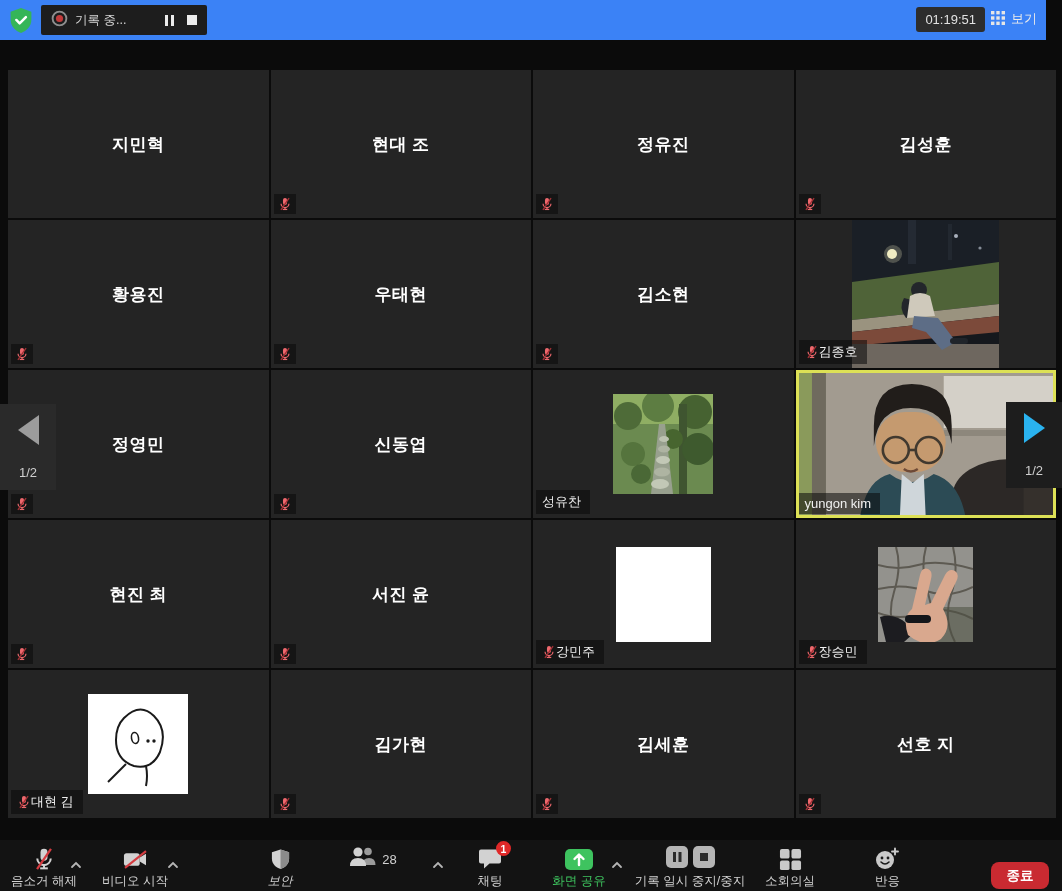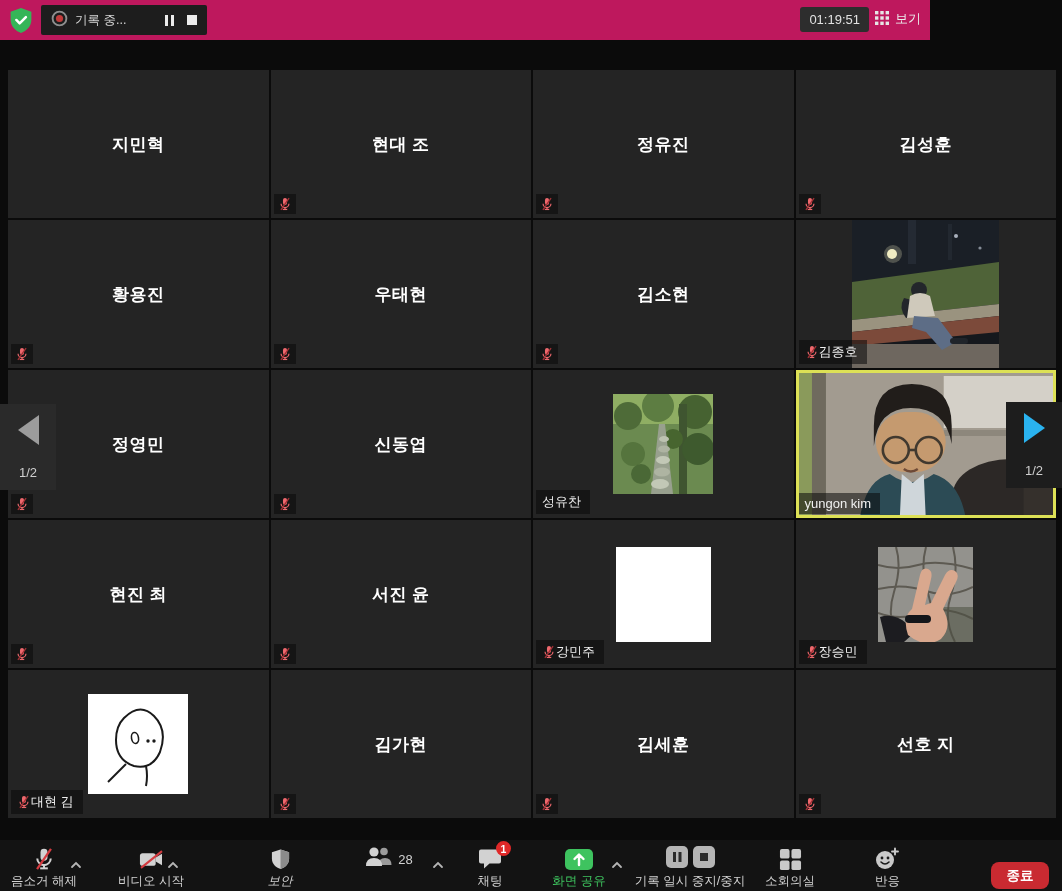--- a/index.html
+++ b/index.html
@@ -1,20 +1,20 @@
 <!DOCTYPE html>
 <html><head>
 <meta charset="utf-8">
 <style>
   html,body{margin:0;padding:0;background:#0b0b0b;}
   .screen{position:relative;width:1062px;height:891px;background:#0b0b0b;overflow:hidden;
           font-family:"Liberation Sans",sans-serif;color:#e8e8e8;}
 
   
-  .topbar{position:absolute;left:0;top:0;width:930px;height:40px;background:#be185d;}
+  .topbar{position:absolute;left:0;top:0;width:1046px;height:40px;background:#3b82f6;}
   .shield-btn{position:absolute;left:8px;top:7px;width:26px;height:27px;cursor:pointer;}
   .rec-panel{position:absolute;left:41px;top:5px;width:166px;height:30px;background:#1d1d1d;
              border-radius:2px;display:flex;align-items:center;padding:0 10px;box-sizing:border-box;}
   .rec-label{font-size:12.5px;color:#d6d6d6;margin-left:7px;white-space:nowrap;}
   .rec-pause{margin-left:auto;display:flex;gap:3px;cursor:pointer;}
   .rec-pause i{display:block;width:3px;height:11px;background:#ececec;}
   .rec-stop{margin-left:13px;width:10px;height:10px;background:#ececec;cursor:pointer;}
   .timer{position:absolute;right:61px;top:7px;height:25px;line-height:25px;background:#2d2d2d;
          border-radius:3px;padding:0 9px;font-size:13px;color:#e2e2e2;}
   .view-btn{position:absolute;right:9px;top:10px;display:flex;align-items:center;gap:6px;
@@ -442,21 +442,21 @@
         </svg>
       </div>
       <div class="tb-label">음소거 해제</div>
     </div>
     <span class="chev" style="left:70px;">
       <svg width="12" height="8" viewBox="0 0 12 8">
           <path d="M2 6 L6 2 L10 6" stroke="#b5b5b5" stroke-width="1.8" fill="none" stroke-linecap="round"></path>
         </svg>
     </span>
 
-    <div class="tb-item" style="left:109px;width:84px;">
+    <div class="tb-item" style="left:93px;width:84px;">
       <div class="tb-icon">
         <svg width="27" height="21" viewBox="0 0 24 20">
           <rect x="1" y="4" width="15" height="12" rx="2.5" fill="#d2d2d2"></rect>
           <path d="M16 8 l6-3.5 v11 L16 12z" fill="#d2d2d2"></path>
           <line x1="2" y1="18" x2="22" y2="2" stroke="#d43b40" stroke-width="2"></line>
         </svg>
       </div>
       <div class="tb-label">비디오 시작</div>
     </div>
     <span class="chev" style="left:167px;">
@@ -468,21 +468,21 @@
     <div class="tb-item" style="left:245px;width:70px;font-style:italic;">
       <div class="tb-icon">
         <svg width="21" height="23" viewBox="0 0 22 23">
           <path d="M11 1 L20 4 V10.5 C20 16 16 20 11 21.5 C6 20 2 16 2 10.5 V4 Z" fill="#d2d2d2"></path>
           <path d="M11 1 L20 4 V10.5 C20 16 16 20 11 21.5 Z" fill="#8b8b8b"></path>
         </svg>
       </div>
       <div class="tb-label">보안</div>
     </div>
 
-    <div class="tb-item" style="left:350px;width:76px;gap:16px;">
+    <div class="tb-item" style="left:334px;width:76px;gap:16px;">
       <div class="tb-icon">
         <span>
           <svg width="30" height="22" viewBox="0 0 30 22">
             <circle cx="21" cy="5.5" r="3.8" fill="#9b9b9b"></circle>
             <path d="M15.5 19 q0-7 6.5-7 t6.5 7z" fill="#9b9b9b"></path>
             <circle cx="11" cy="6" r="4.6" fill="#d2d2d2"></circle>
             <path d="M3 20 q0-8 8-8 t8 8z" fill="#d2d2d2"></path>
           </svg>
         </span>
         <span class="tb-count">28</span>

